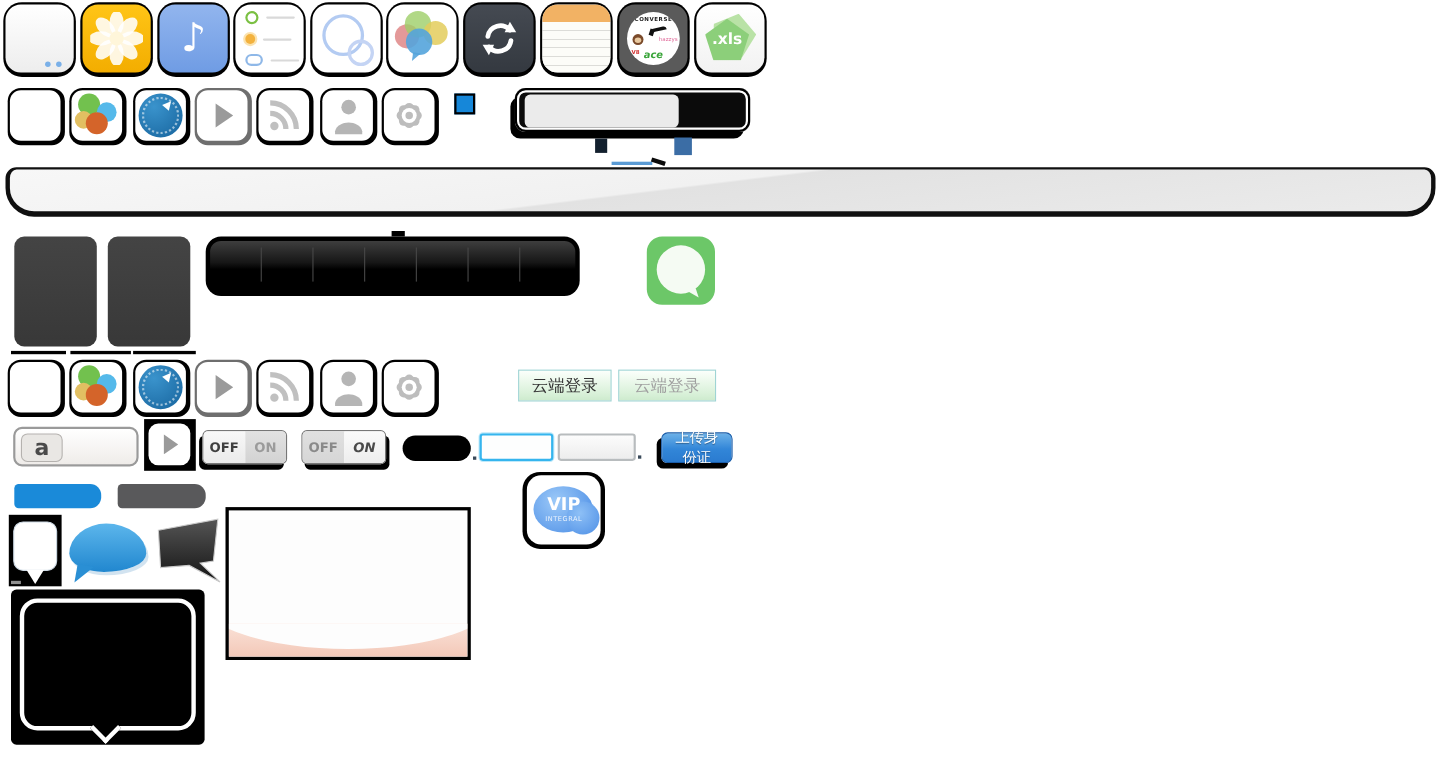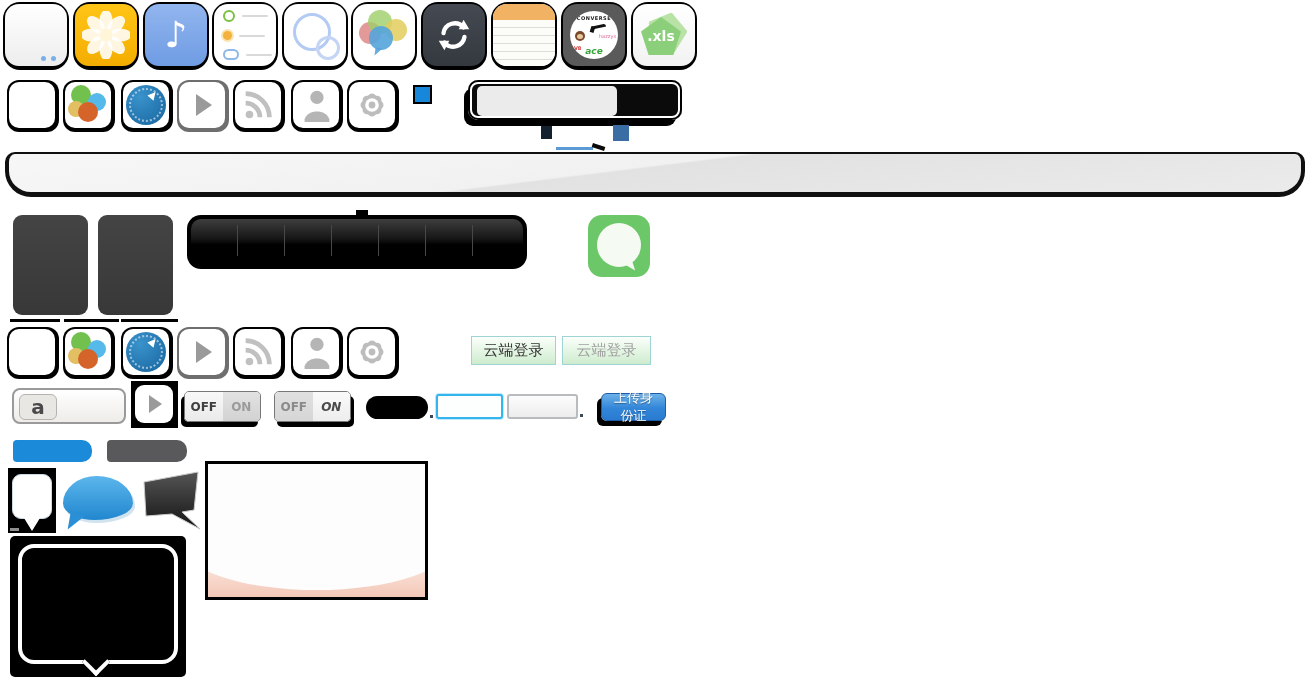--- a/index.html
+++ b/index.html
@@ -413,20 +413,27 @@
   </div>
   <div class="pill"></div>
   <span class="mdot" style="left:430px;top:415px"></span>
   <input class="inp-blue" style="">
   <input class="inp-gray" style="">
   <span class="mdot" style="left:580px;top:414px"></span>
   <button class="cloudbtn cjk">上传身份证</button>
 
   <div class="bar-blue"></div>
   <div class="bar-gray"></div>
+  <div class="vip-well">
+    <div class="vip-box">
+      <span class="vip-cloud"></span>
+      <span class="vip-title">VIP</span>
+      <span class="vip-sub">INTEGRAL</span>
+    </div>
+  </div>
 
   <div class="bub1-bg">
     <span class="bub1"></span>
     <span class="bub1-tail"></span>
     <span class="bub1-dash"></span>
   </div>
   <div class="bub2">
     <span class="bub2-tail"></span>
   </div>
   <div class="bub3">

